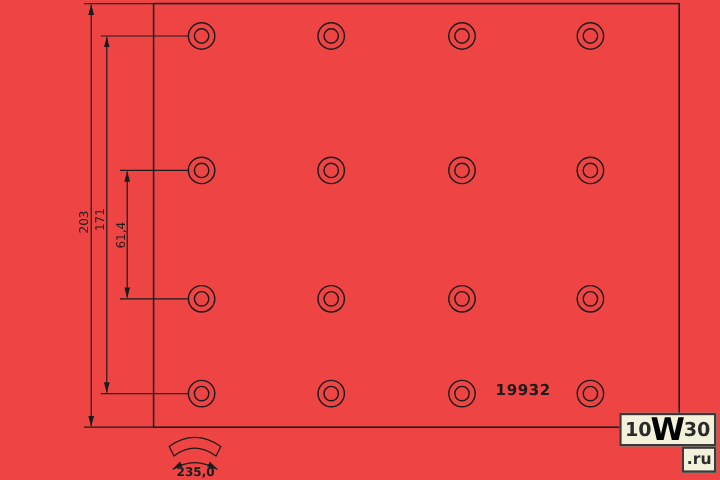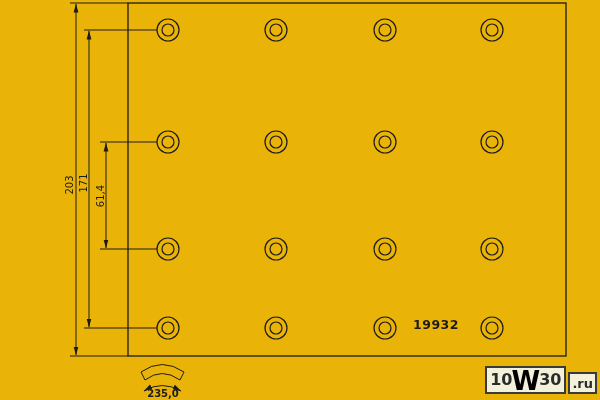--- a/index.html
+++ b/index.html
@@ -8,21 +8,21 @@
     width: 600px;
     height: 400px;
     background: #ffffff;
     overflow: hidden;
     font-family: "DejaVu Sans", "Liberation Sans", sans-serif;
   }
   .stage {
     position: relative;
     width: 600px;
     height: 400px;
-    background: #eab308;
+    background: #ef4444;
   }
   svg { display: block; }
   svg .stroke {
     fill: none;
     stroke: #1c1c1c;
     stroke-width: 1.3;
   }
   svg .thin {
     fill: none;
     stroke: #1c1c1c;
@@ -53,20 +53,21 @@
     text-anchor: middle;
   }
   
   .logo {
     position: absolute;
     right: 3px;
     bottom: 6px;
     display: flex;
     align-items: flex-end;
     font-weight: bold;
+    flex-direction: column;
   }
   .logo-main {
     background: #f4f1da;
     border: 2px solid #3a3a3a;
     height: 24px;
     display: flex;
     align-items: center;
     padding: 0 3px;
   }
   .logo-main .num {

